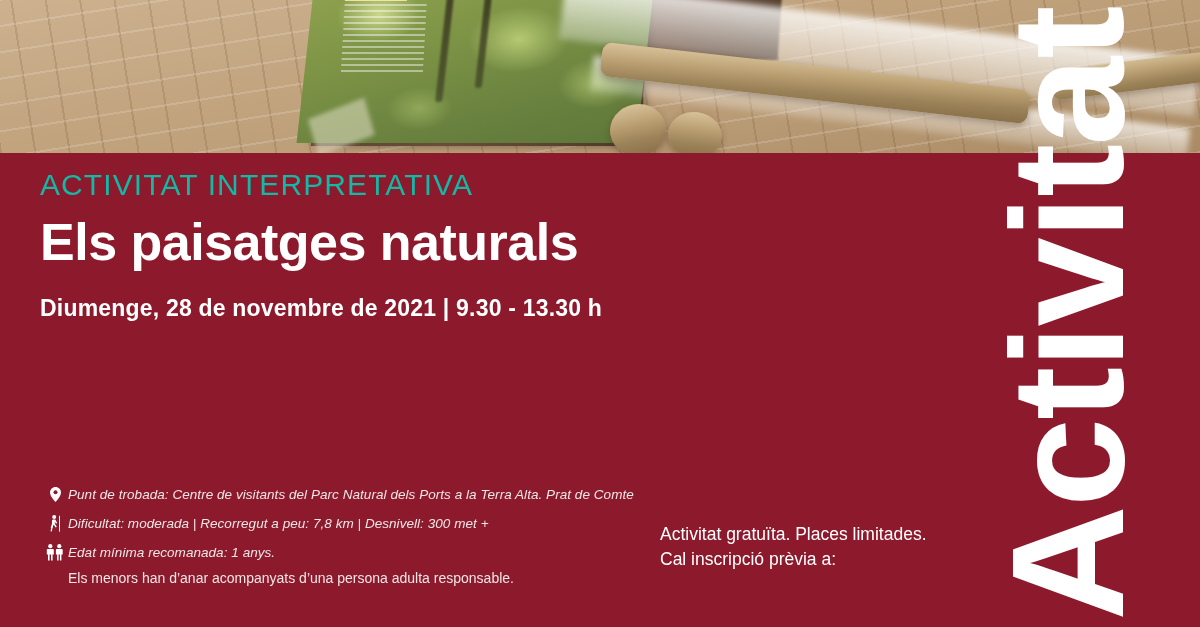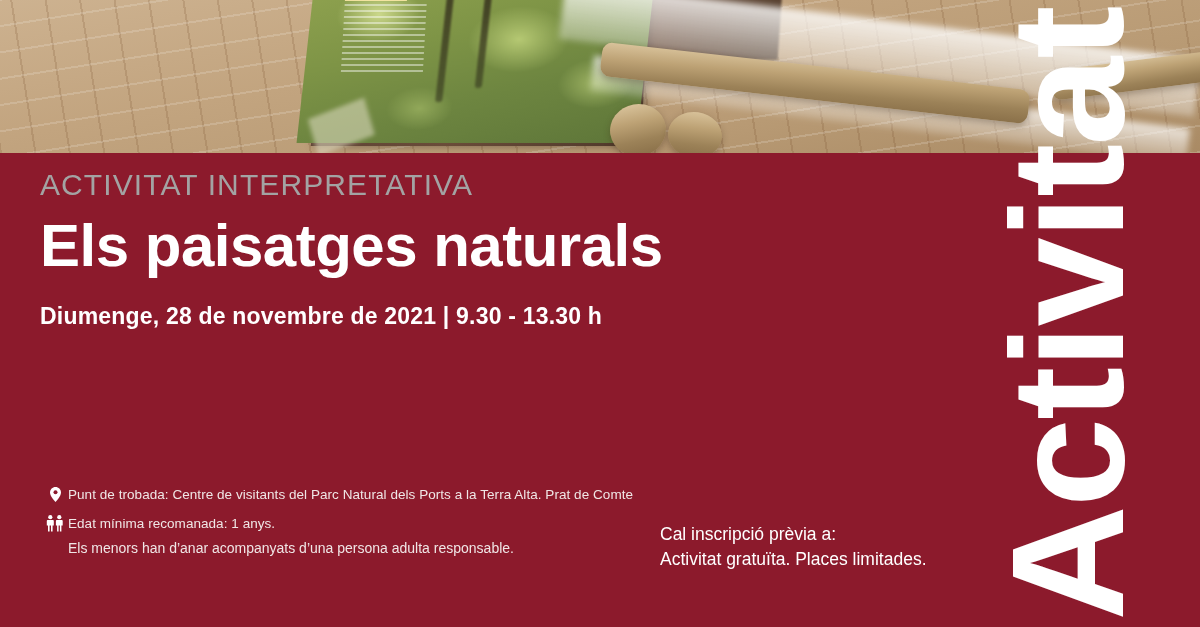--- a/index.html
+++ b/index.html
@@ -216,24 +216,24 @@
     top: 168px;
     width: 730px;
     color: #ffffff;
   }
   .kicker {
     font-size: 30px;
     font-weight: normal;
     letter-spacing: 1.1px;
     line-height: 1.1;
     margin: 0 0 14px 0;
-    color: #a3a3a3;
+    color: #14b8a6;
   }
   .title {
-    font-size: 60px;
+    font-size: 52px;
     font-weight: bold;
     letter-spacing: -0.5px;
     line-height: 1.04;
     margin: 0 0 26px 0;
     color: #ffffff;
   }
   .daterow {
     font-size: 23px;
     font-weight: bold;
     letter-spacing: .2px;
@@ -266,21 +266,21 @@
   }
   .detail-ico {
     flex: 0 0 26px;
     width: 26px;
     height: 17px;
     display: flex;
     align-items: center;
     justify-content: center;
   }
   .detail-ico svg { display: block; }
-  .detail-text { padding-top: 1px; }
+  .detail-text { padding-top: 1px; font-style: italic; }
   .detail-sub {
     margin-left: 26px;
     font-size: 14px;
     line-height: 1.2;
     margin-top: -4px;
   }
 
   
   .note {
     position: absolute;
@@ -335,34 +335,45 @@
     <div class="detail-line">
       <span class="detail-ico">
         <svg width="11" height="15" viewBox="0 0 11 15">
           <path d="M5.5 0C2.46 0 0 2.46 0 5.5 0 9.6 5.5 15 5.5 15S11 9.6 11 5.5C11 2.46 8.54 0 5.5 0z" fill="#ffffff"></path>
           <circle cx="5.5" cy="5.3" r="2.0" fill="#8c1a2c"></circle>
         </svg>
       </span>
       <span class="detail-text">Punt de trobada: Centre de visitants del Parc Natural dels Ports a la Terra Alta.  Prat de Comte</span>
     </div>
 
+    <div class="detail-line">
+      <span class="detail-ico">
+        <svg width="14" height="17" viewBox="0 0 14 17">
+          <circle cx="6.2" cy="2.1" r="2.0" fill="#ffffff"></circle>
+          <path d="M5.2 4.4h2.1l1.9 3.6-1.3.7-1.1-2.1v2.2l2.0 3.0-1.2.8-2.0-3.0-1.4 3.6-1.5-.5 1.3-3.9V4.9z" fill="#ffffff"></path>
+          <rect x="3.0" y="11.0" width="1.3" height="5.4" transform="rotate(10 3.6 13.7)" fill="#ffffff"></rect>
+          <rect x="11.0" y="0.8" width="1.0" height="15.8" fill="#ffffff"></rect>
+        </svg>
+      </span>
+      <span class="detail-text">Dificultat: moderada | Recorregut a peu: 7,8 km | Desnivell: 300 met +</span>
+    </div>
 
     <div class="detail-line">
       <span class="detail-ico">
         <svg width="18" height="17" viewBox="0 0 18 17">
           <circle cx="4.3" cy="2.2" r="2.1" fill="#ffffff"></circle>
           <path d="M1.8 5.0h5.0c.6 0 1.0.5 1.0 1.1v4.3H6.6v6.2H5.0v-6.2H3.6v6.2H2.0v-6.2H.8V6.1C.8 5.5 1.2 5 1.8 5z" fill="#ffffff"></path>
           <circle cx="13.3" cy="2.2" r="2.1" fill="#ffffff"></circle>
           <path d="M10.9 5.0h4.8c.6 0 1.0.5 1.0 1.1v4.3h-1.3v6.2h-1.5v-6.2h-1.3v6.2h-1.5v-6.2H9.9V6.1c0-.6.4-1.1 1.0-1.1z" fill="#ffffff"></path>
         </svg>
       </span>
       <span class="detail-text">Edat mínima recomanada: 1 anys.</span>
     </div>
 
     <div class="detail-sub">Els menors han d’anar acompanyats d’una persona adulta responsable.</div>
   </div>
 
   <div class="note">
+    <div>Activitat gratuïta. Places limitades.</div>
     <div>Cal inscripció prèvia a:</div>
-    <div>Activitat gratuïta. Places limitades.</div>
   </div>
 
 </div>
 
 </body></html>

